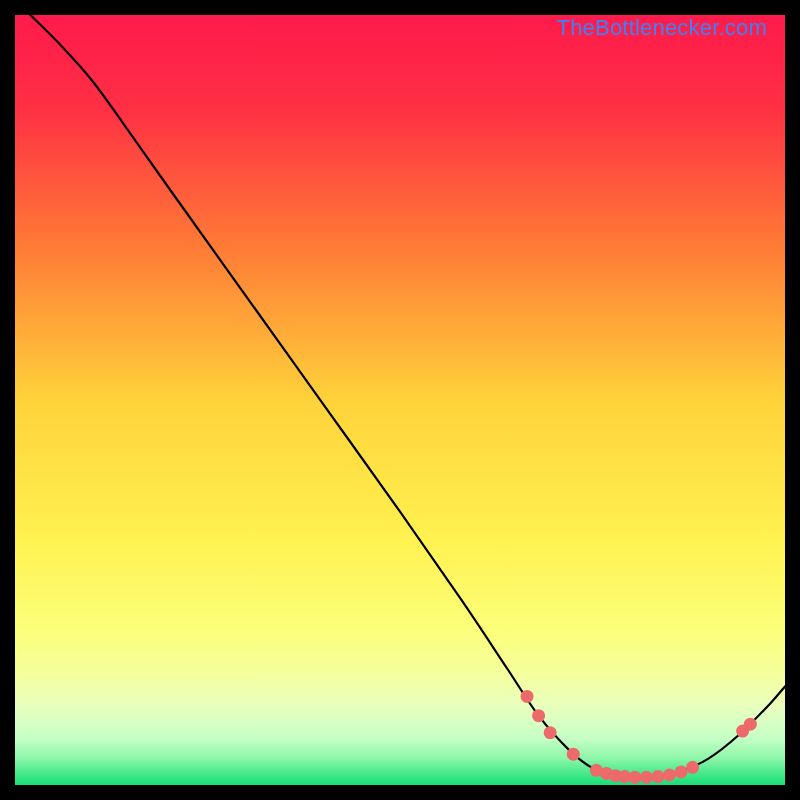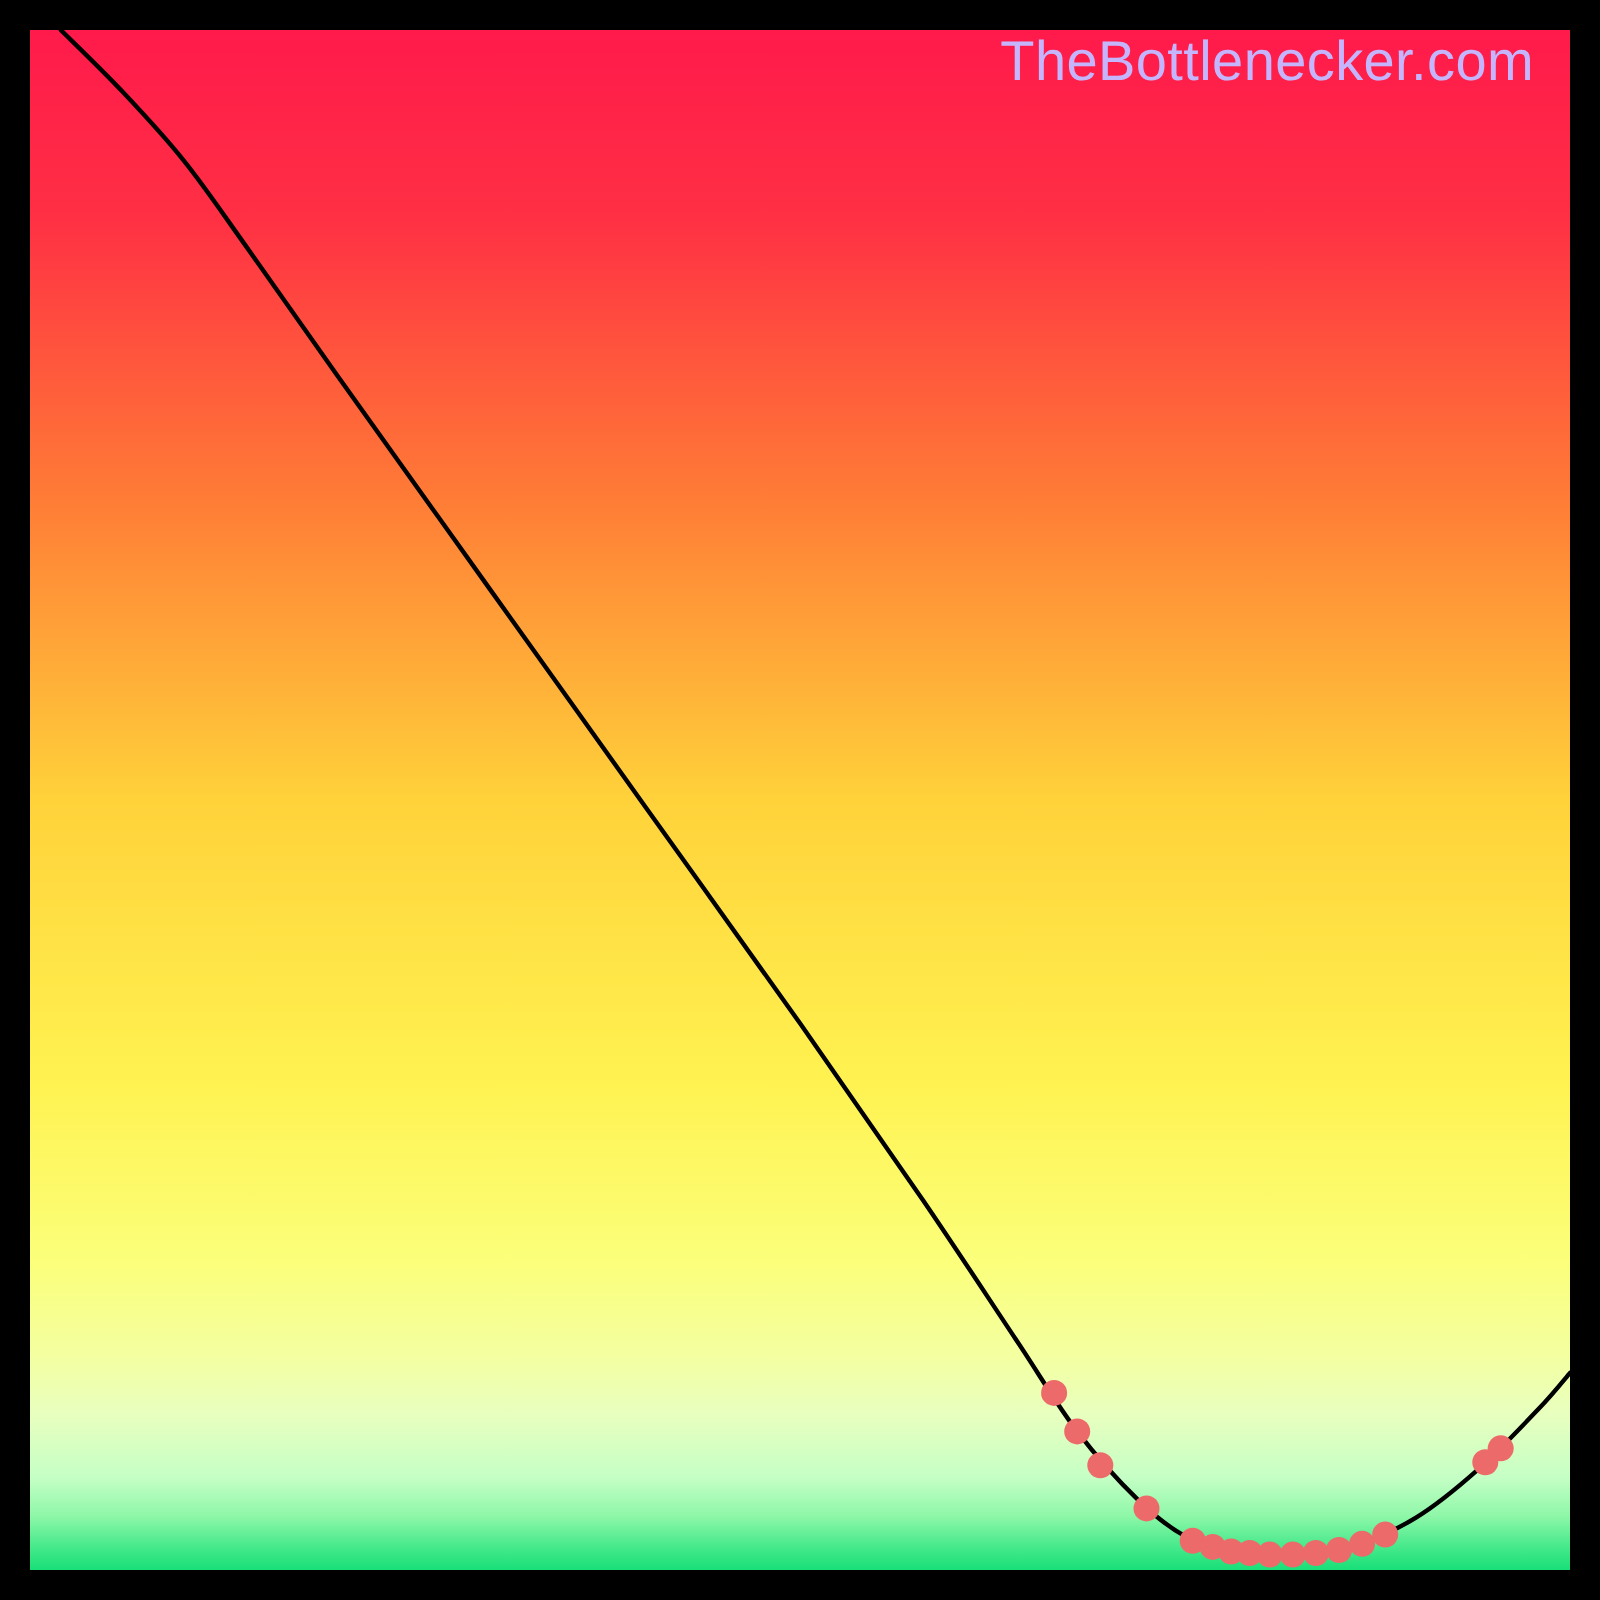--- a/index.html
+++ b/index.html
@@ -23,22 +23,22 @@
     position: absolute;
     left: 0;
     top: 0;
     width: 770px;
     height: 770px;
   }
   .watermark {
     position: absolute;
     top: 0px;
     right: 18px;
-    color: #c4b5fd;
-    font-size: 28px;
+    color: #3b82f6;
+    font-size: 22px;
     font-weight: 500;
     letter-spacing: 0.2px;
     user-select: none;
   }
 </style>
 </head>
 <body>
 
 <div class="frame">
   <svg class="plot" viewBox="0 0 770 770" preserveAspectRatio="none">

